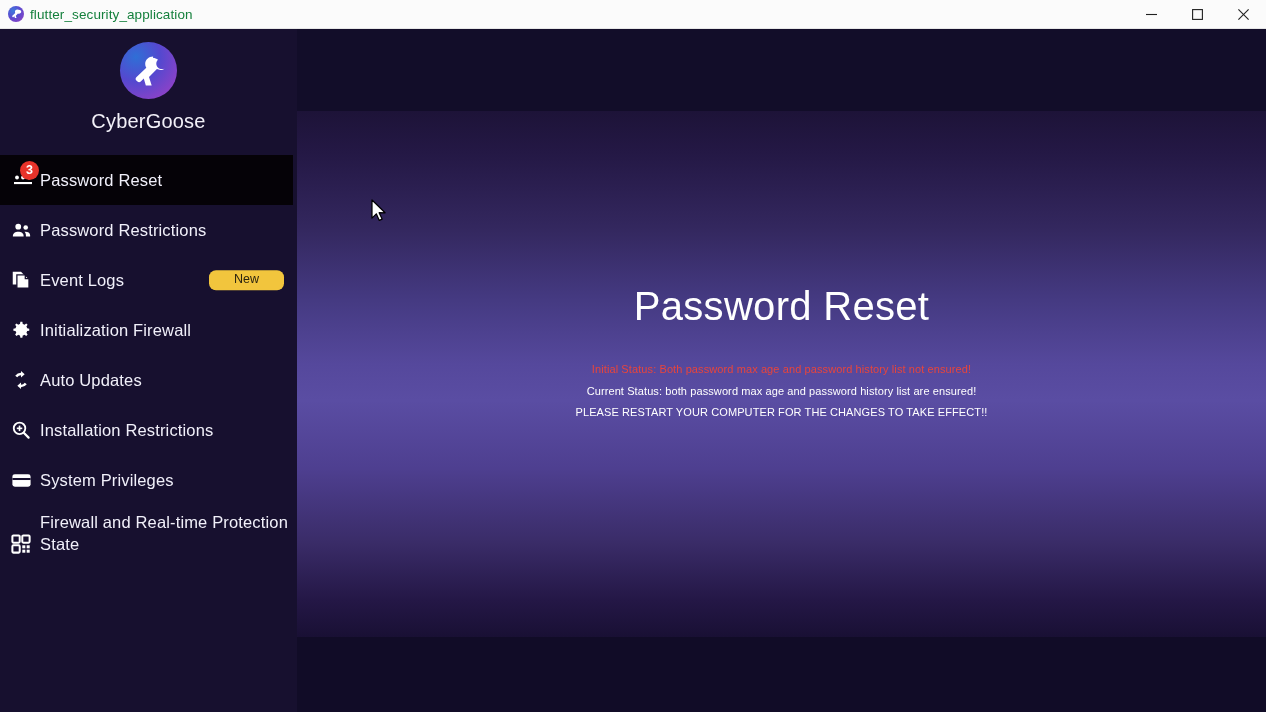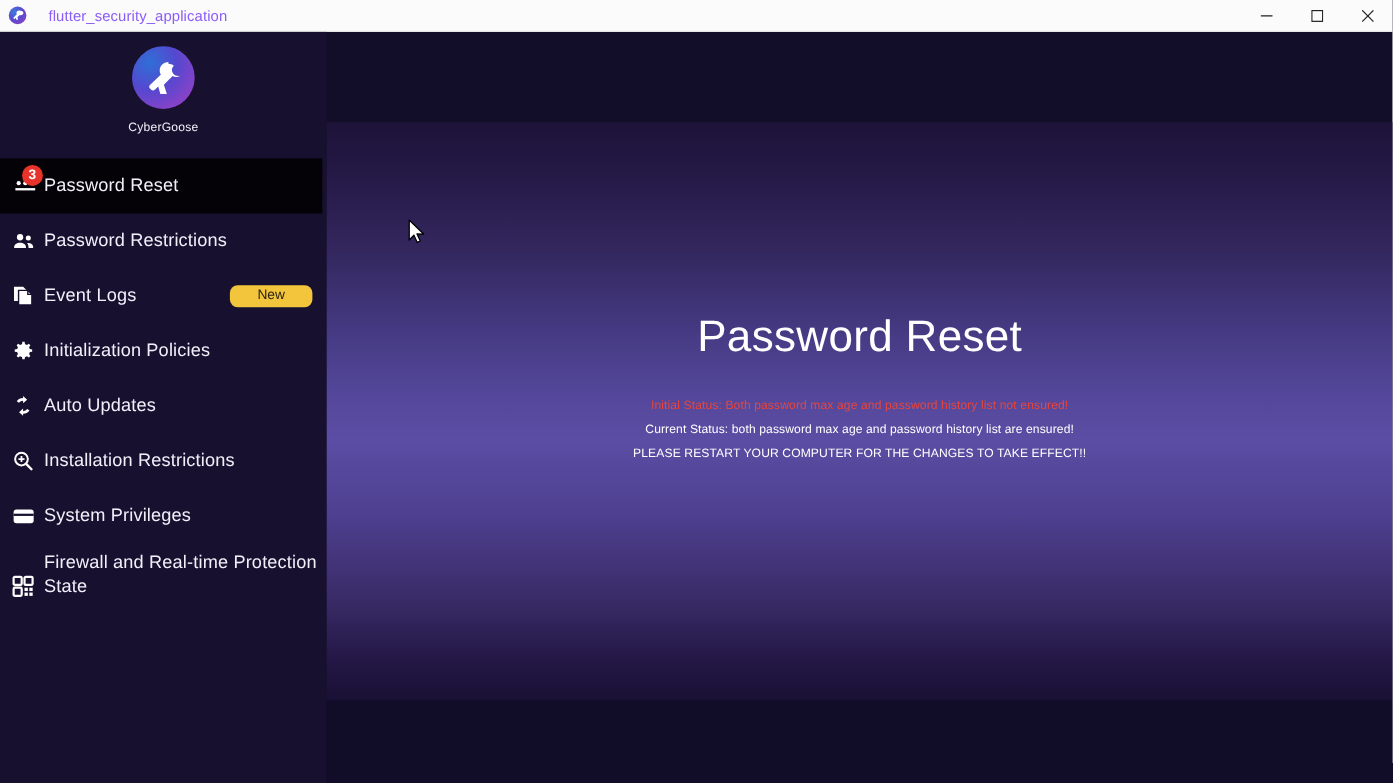--- a/index.html
+++ b/index.html
@@ -24,22 +24,22 @@
     border-bottom:1px solid #e6e6e6;
   }
   .tb-icon {
     width:16px; height:16px; margin-left:8px;
     border-radius:50%;
     background:radial-gradient(circle at 32% 30%, #3e7bdc 0%, #5b4ad0 45%, #9b3fbf 100%);
     position:relative; flex:none;
   }
   .tb-icon svg { position:absolute; left:2px; top:2px; }
   .tb-title {
-    margin-left:20px;
-    font-size:13.5px; color:#8b5cf6;
+    margin-left:6px;
+    font-size:13.5px; color:#15803d;
     letter-spacing:0.1px; white-space:nowrap;
   }
   .tb-controls { margin-left:auto; display:flex; height:29px; }
   .tb-btn {
     width:46px; height:29px;
     display:flex; align-items:center; justify-content:center;
     color:#202020;
   }
 
   
@@ -53,21 +53,21 @@
     width:100%; padding-top:13px;
     display:flex; flex-direction:column; align-items:center;
   }
   .brand-logo {
     width:57px; height:57px; border-radius:50%;
     background:radial-gradient(circle at 28% 26%, #2f6fd6 0%, #5548cf 42%, #a63fc4 100%);
     display:flex; align-items:center; justify-content:center;
   }
   .brand-name {
     margin-top:11px;
-    font-size:11px; color:#f2f0f8; letter-spacing:0.2px;
+    font-size:20px; color:#f2f0f8; letter-spacing:0.2px;
   }
 
   .nav { margin-top:22px; }
   .nav-item {
     position:relative;
     height:50px;
     display:flex; align-items:center;
     padding-left:10px;
     color:#efeefc;
   }
@@ -241,21 +241,21 @@
         <div class="label">Event Logs</div>
         <span class="badge-new">New</span>
       </div>
 
       <div class="nav-item">
         <div class="ico">
           <svg width="22" height="22" viewBox="0 0 24 24">
             <path d="M12 8.2a3.8 3.8 0 100 7.6 3.8 3.8 0 000-7.6zm9 4.6v-2.2l-2.3-.4a6.9 6.9 0 00-.8-1.9l1.3-1.9-1.5-1.5-1.9 1.3a6.9 6.9 0 00-1.9-.8L13.5 3h-2.2l-.4 2.4a6.9 6.9 0 00-1.9.8L7.1 4.9 5.6 6.4 6.9 8.3a6.9 6.9 0 00-.8 1.9L3.7 10.6v2.2l2.4.4c.2.7.4 1.3.8 1.9l-1.3 1.9 1.5 1.5 1.9-1.3c.6.4 1.2.6 1.9.8l.4 2.4h2.2l.4-2.4c.7-.2 1.3-.4 1.9-.8l1.9 1.3 1.5-1.5-1.3-1.9c.4-.6.6-1.2.8-1.9l2.3-.4z" fill="#ffffff"></path>
           </svg>
         </div>
-        <div class="label">Initialization Policies</div>
+        <div class="label">Initialization Firewall</div>
       </div>
 
       <div class="nav-item">
         <div class="ico">
           <svg width="22" height="22" viewBox="0 0 24 24">
             <path d="M12 4.2a7.8 7.8 0 00-6.3 3.2l2.2 1.5A5.2 5.2 0 0112 6.8v2.6l4-3.6-4-3.6v2z" fill="#ffffff"></path>
             <path d="M12 19.8a7.8 7.8 0 006.3-3.2l-2.2-1.5a5.2 5.2 0 01-4.1 2.1v-2.6l-4 3.6 4 3.6v-2z" fill="#ffffff"></path>
           </svg>
         </div>
         <div class="label">Auto Updates</div>

